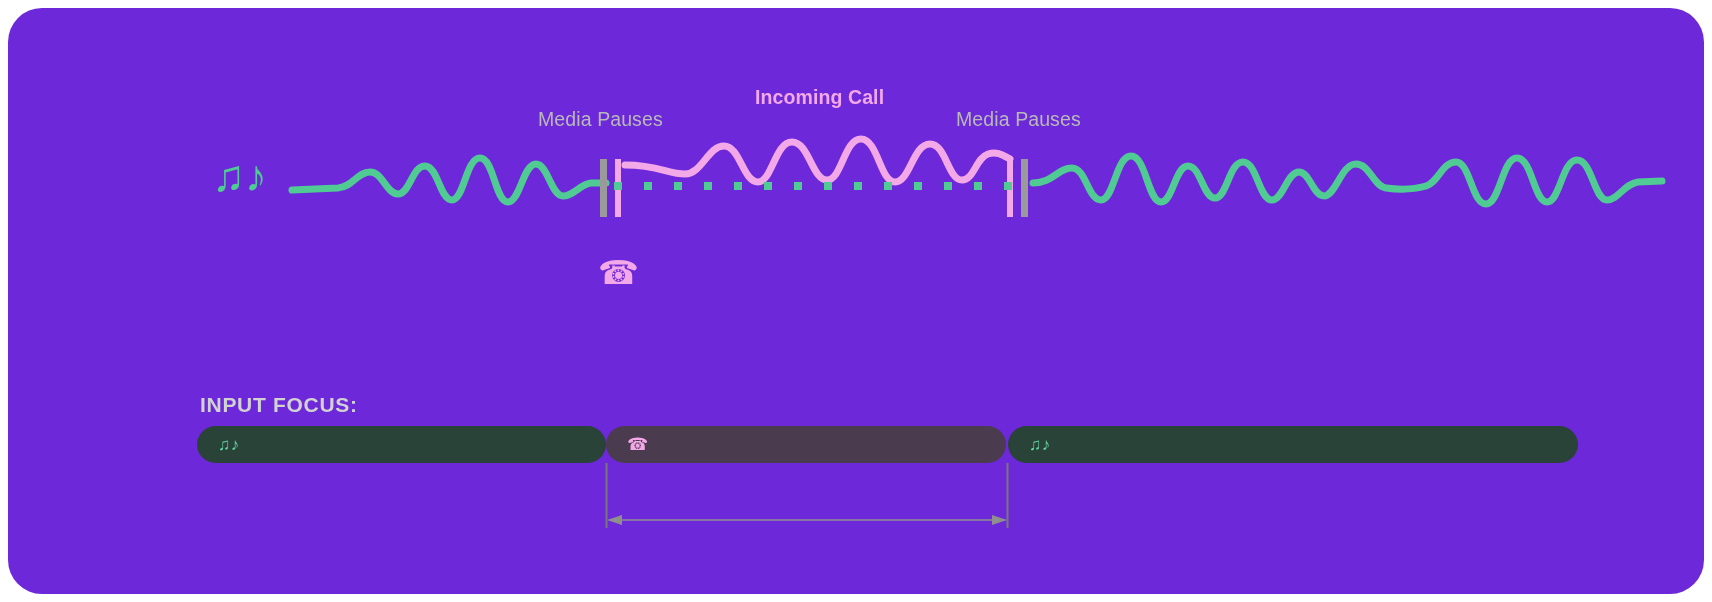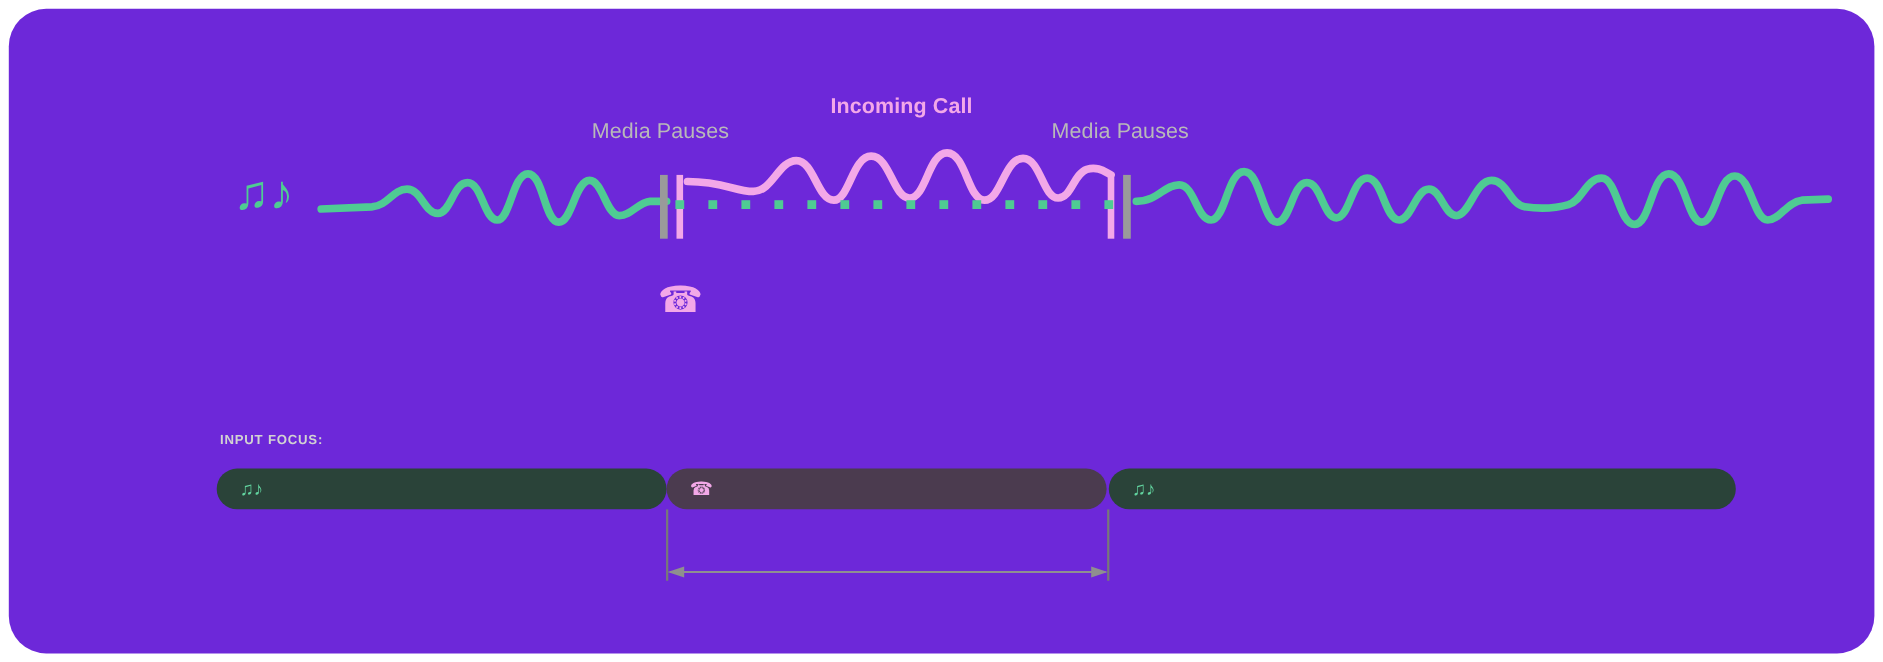--- a/index.html
+++ b/index.html
@@ -96,21 +96,21 @@
     color: #f3a8e8;
     user-select: none;
     transform: scaleX(-1);
   }
 
   
   #input-focus-title {
     position: absolute;
     left: 192px;
     top: 385px;
-    font-size: 12px;
+    font-size: 21px;
     font-weight: 700;
     letter-spacing: 0.7px;
     color: #d2d2d2;
   }
 
   .focus-bar {
     position: absolute;
     top: 418px;
     height: 37px;
     border-radius: 19px;

